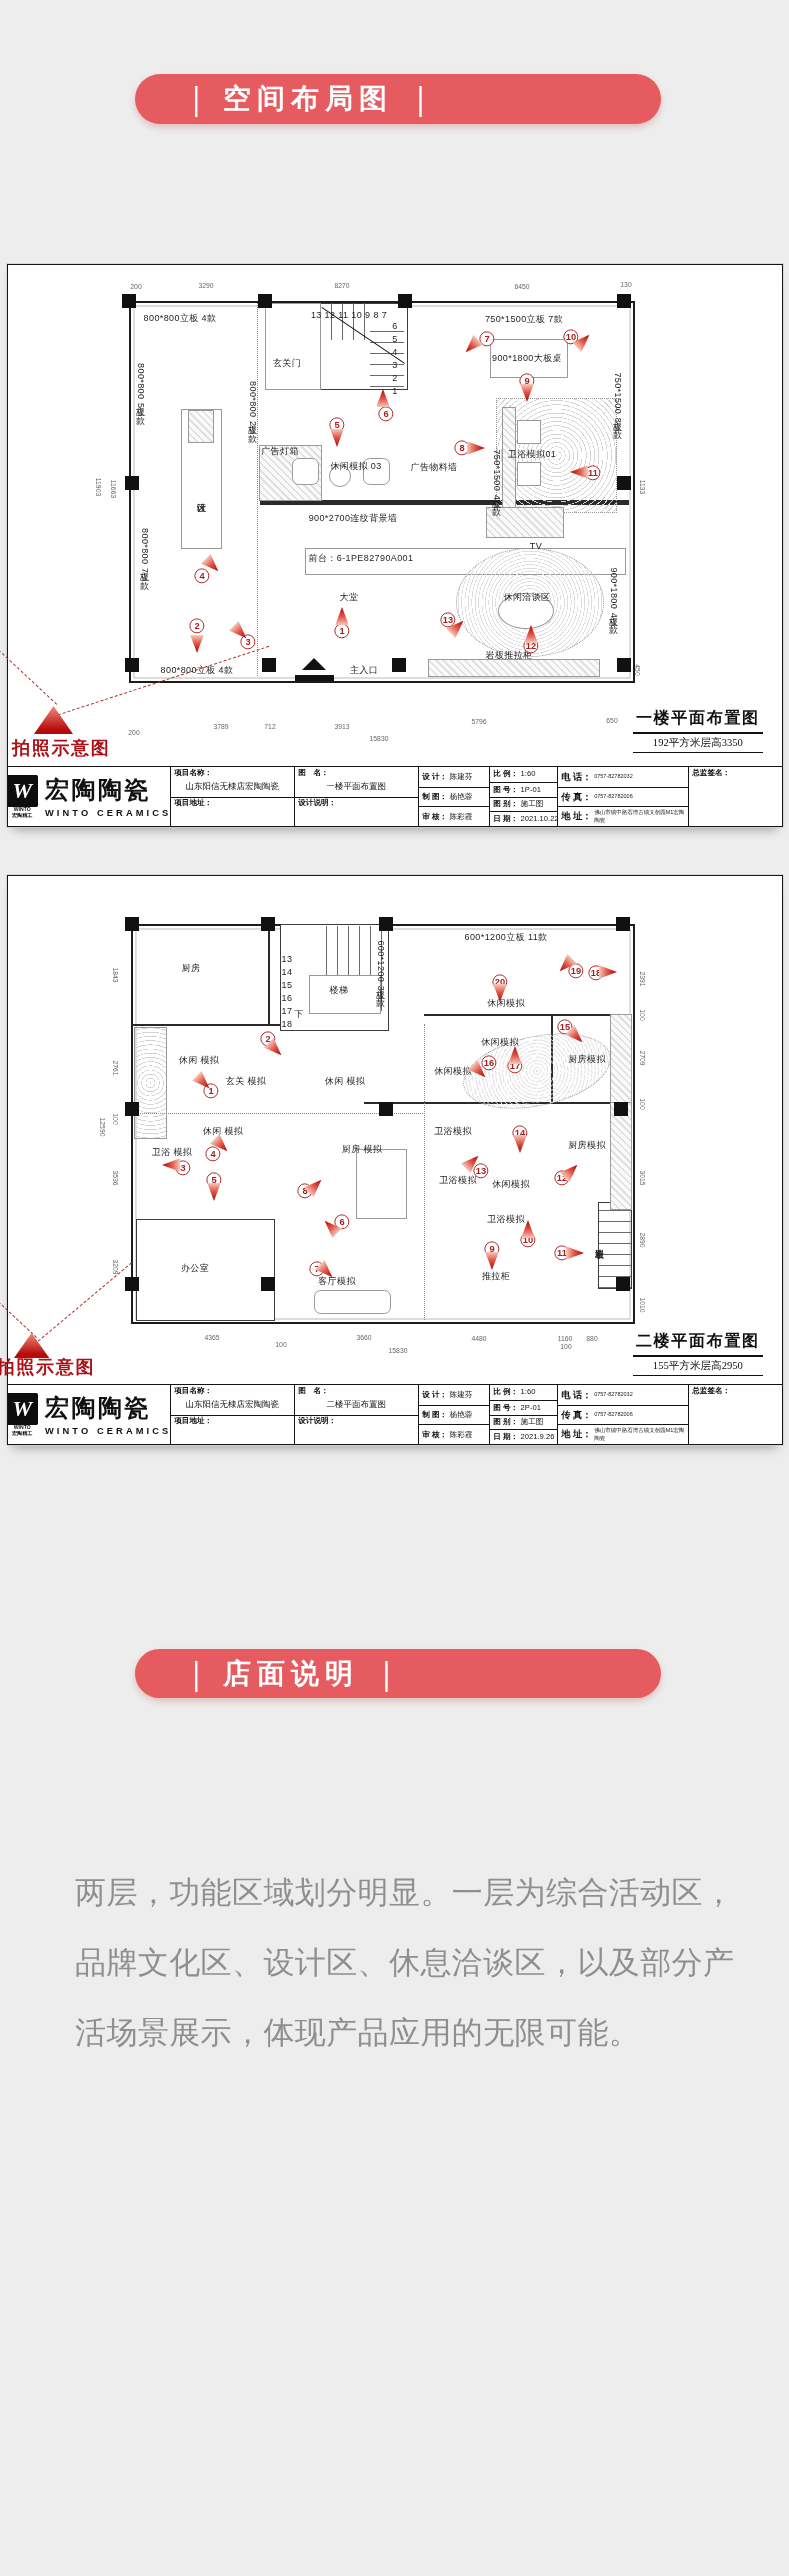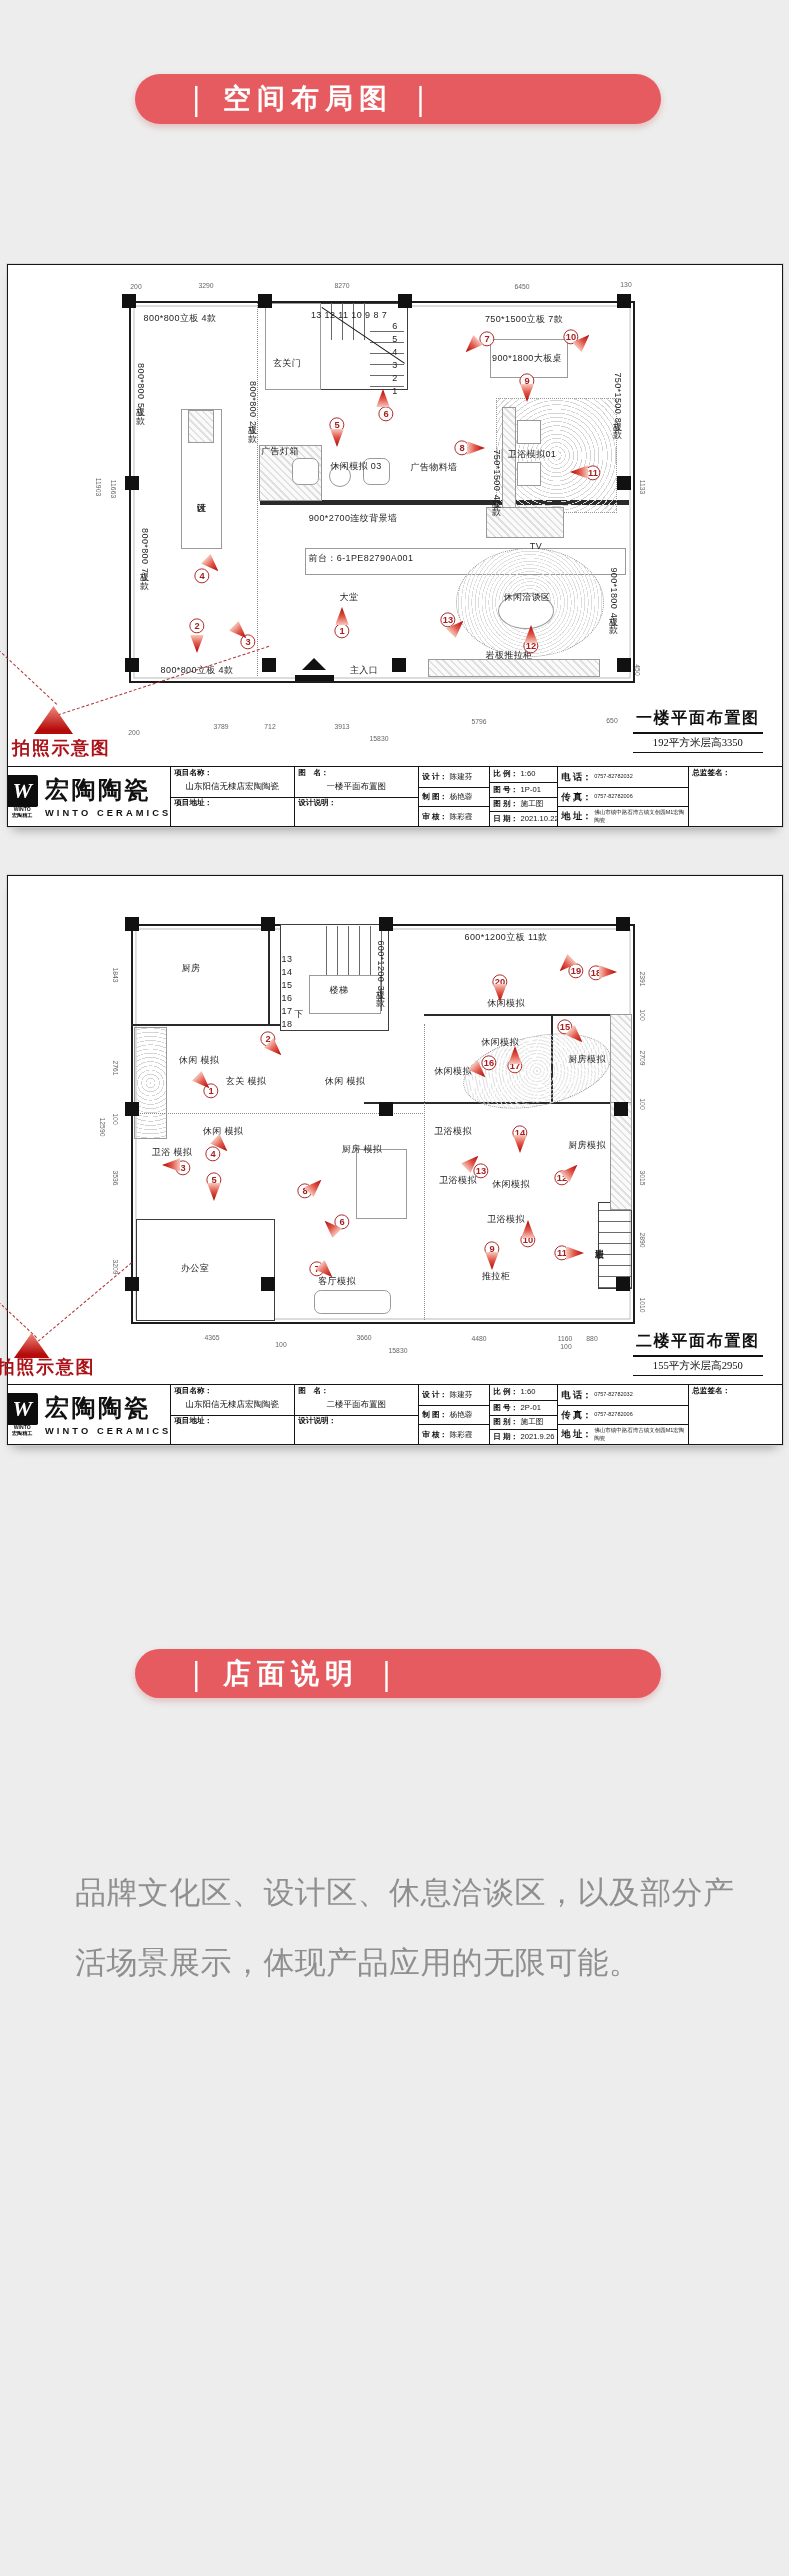--- a/index.html
+++ b/index.html
@@ -507,18 +507,19 @@
       <div class="tri" style="left: 500px; top: 993px; transform: translate(-50%, -50%) rotate(90deg);"></div>
     </div>
 
   <div class="banner" style="top:1649px;height:49px;">
     <span class="sep">｜</span>
     <h2>店面说明</h2>
     <span class="sep">｜</span>
   </div>
 
   <div class="desc">
+    <div>两层，功能区域划分明显。一层为综合活动区，</div>
     <div>品牌文化区、设计区、休息洽谈区，以及部分产</div>
     <div>活场景展示，体现产品应用的无限可能。</div>
   </div>
 
 </div>
 
 
 </body></html>

